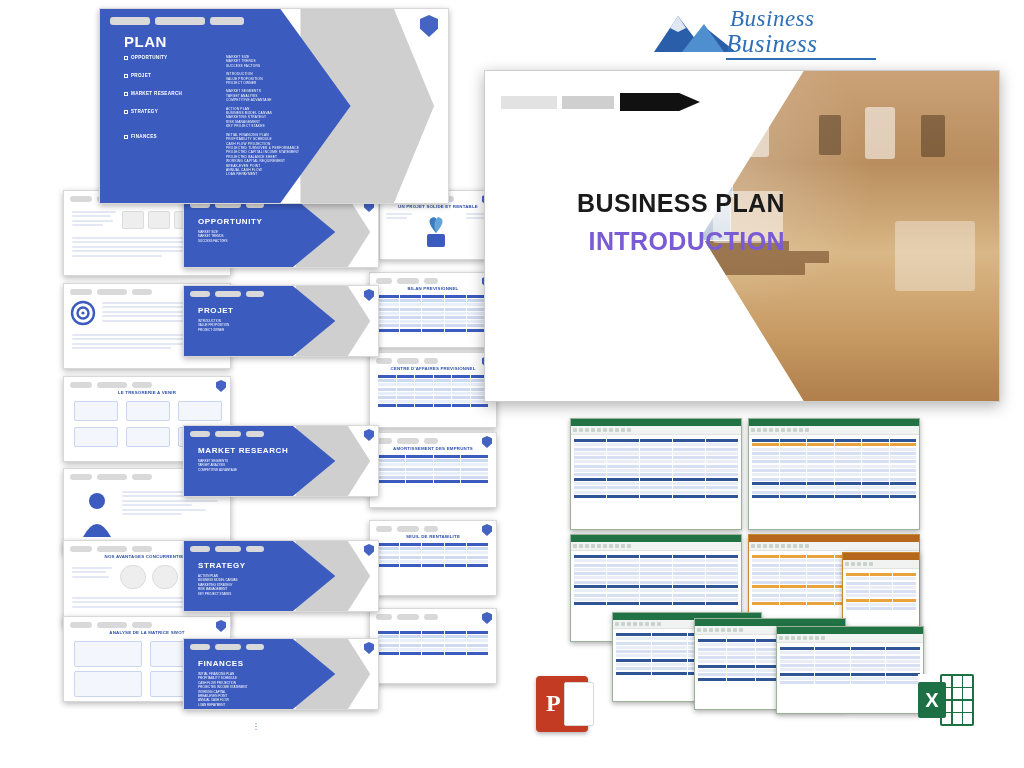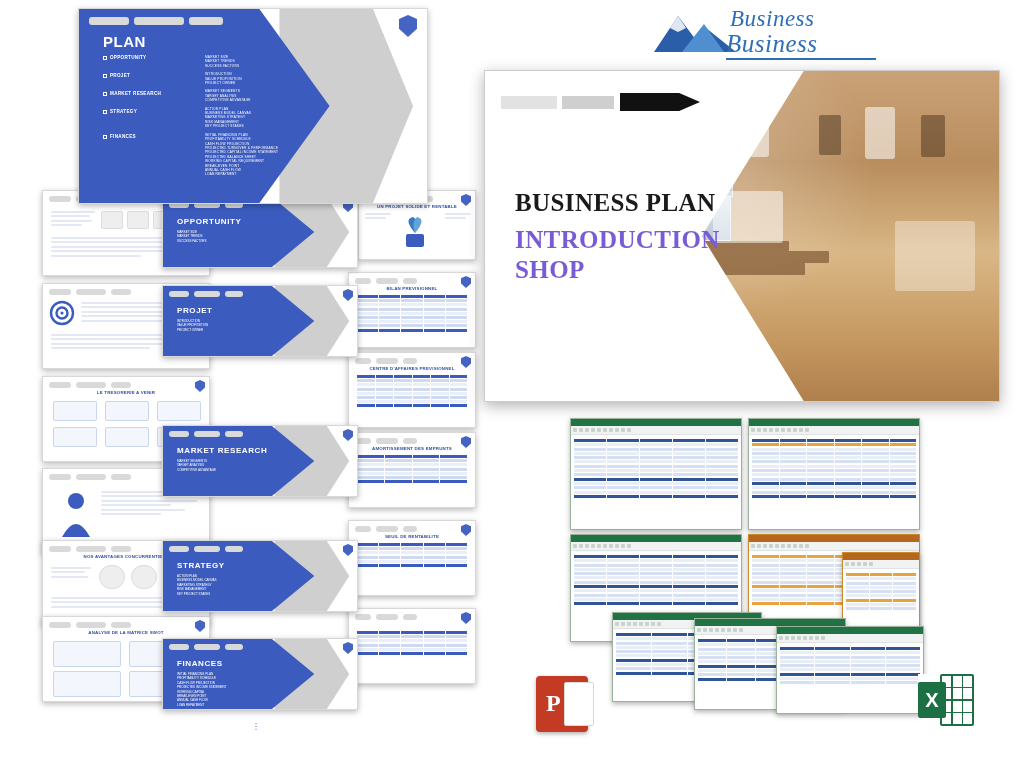--- a/index.html
+++ b/index.html
@@ -13,20 +13,21 @@
   }
   .stage { position:absolute; inset:0; }
 
   
   .slide {
     position:absolute;
     background:#ffffff;
     border:1px solid #d8d8d8;
     box-shadow:0 2px 6px rgba(0,0,0,.28);
     overflow:hidden;
+    margin-left:21px;
   }
   .slide .shield {
     position:absolute; right:6px; top:4px;
     width:14px; height:17px; background:#3b5bbf;
     clip-path:polygon(50% 0,100% 18%,100% 62%,50% 100%,0 62%,0 18%);
     opacity:.95;
   }
   .slide .shield.sm { width:10px; height:12px; right:4px; top:3px; }
   .topbars { position:absolute; left:6px; top:5px; display:flex; gap:5px; }
   .topbars i { display:block; height:6px; background:#d9d9d9; border-radius:3px; }
@@ -153,21 +154,21 @@
     position:absolute; left:16px; top:22px; z-index:3;
     display:flex; align-items:center;
   }
   #cover .banner .b1 { width:56px; height:13px; background:#e2e2e2; }
   #cover .banner .b2 { width:52px; height:13px; background:#cfcfcf; margin-left:5px; }
   #cover .banner .b3 {
     width:80px; height:18px; background:#111111; margin-left:6px;
     clip-path:polygon(0 0, 74% 0, 100% 50%, 74% 100%, 0 100%);
   }
   #cover .ttl {
-    position:absolute; left:30px; top:118px; z-index:3; width:270px; text-align:left;font-family:Liberation Serif, serif;
+    position:absolute; left:30px; top:118px; z-index:3; width:270px; text-align:right;
   }
   #cover .ttl .l1 { font-size:25px; font-weight:bold; color:#1a1a1a; letter-spacing:.4px; }
   #cover .ttl .l2 { font-size:25px; font-weight:bold; color:#7a5bd6; letter-spacing:.4px; margin-top:9px; }
   #cover .ttl .l3 { font-size:25px; font-weight:bold; color:#7a5bd6; letter-spacing:.4px; margin-top:2px; }
 
   
   #logo { position:absolute; left:652px; top:4px; width:230px; height:62px; }
   #logo .mtn { position:absolute; left:0; top:6px; }
   #logo .t1 {
     position:absolute; left:78px; top:2px;
@@ -910,21 +911,20 @@
     </div>
     <div class="white-wedge"></div>
     <div class="banner">
       <div class="b1"></div>
       <div class="b2"></div>
       <div class="b3"></div>
     </div>
     <div class="ttl">
       <div class="l1">BUSINESS PLAN</div>
       <div class="l2">INTRODUCTION</div>
-      <div class="l3">SHOP</div>
     </div>
   </div>
 
   <div class="xl" id="xl1">
     <div class="tb"></div>
     <div class="rb">
         <u></u>
         <u></u>
         <u></u>
         <u></u>

